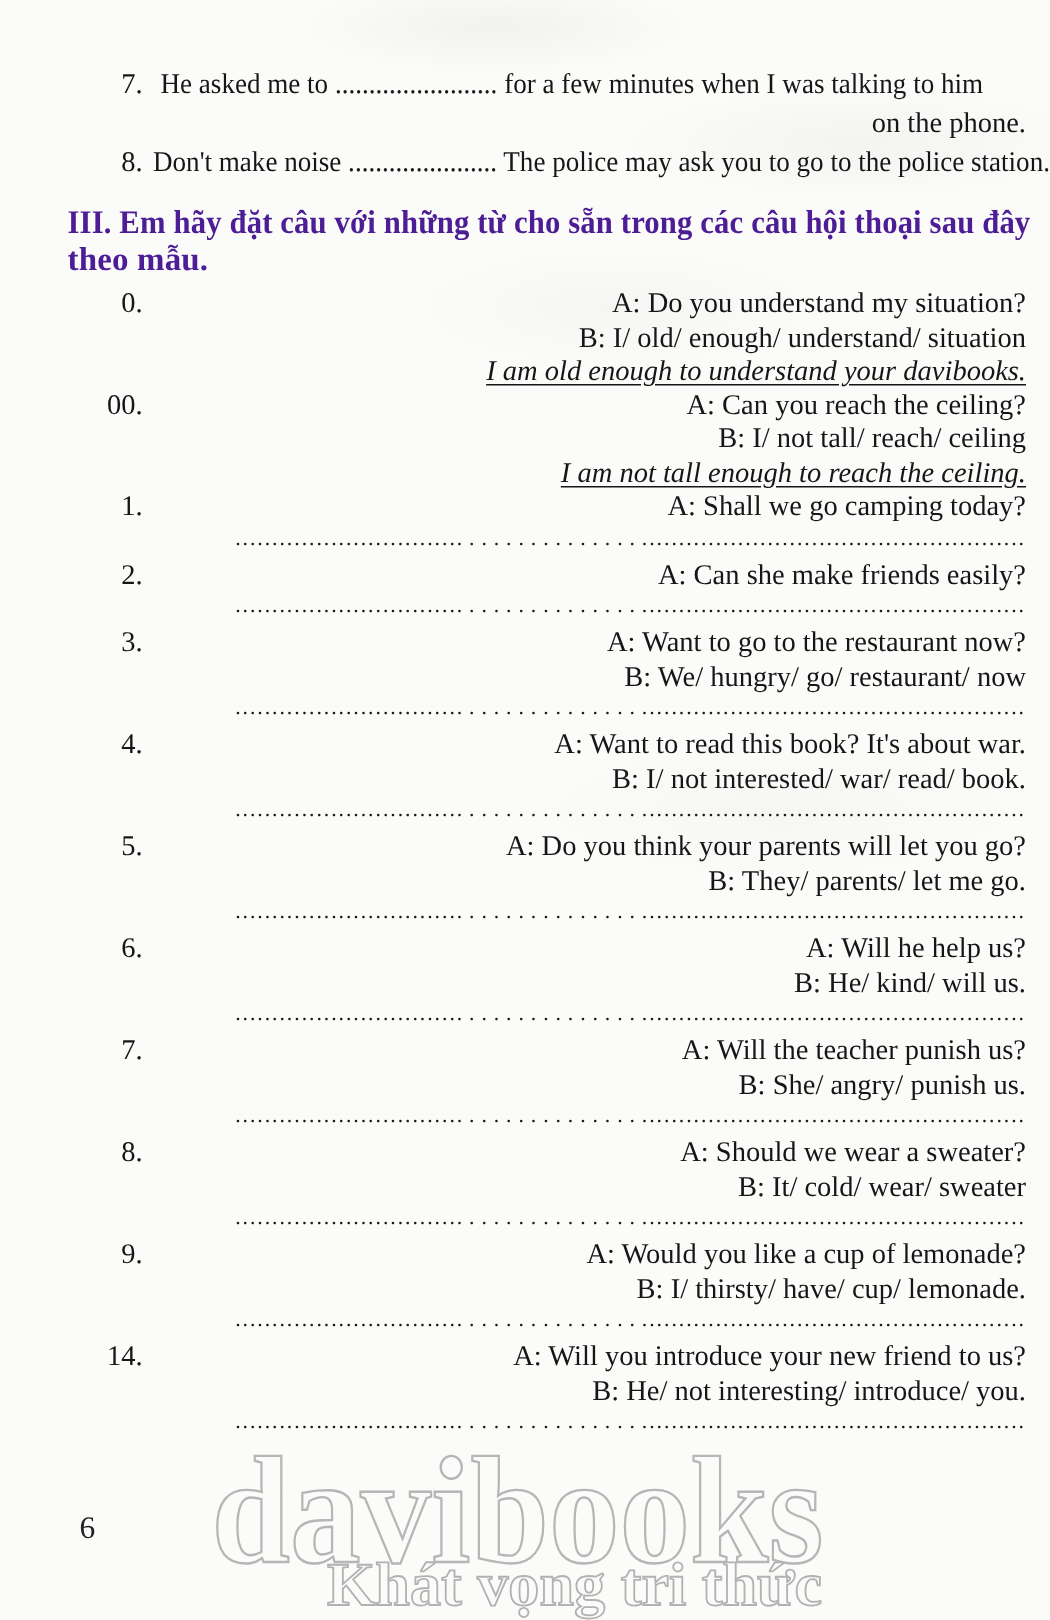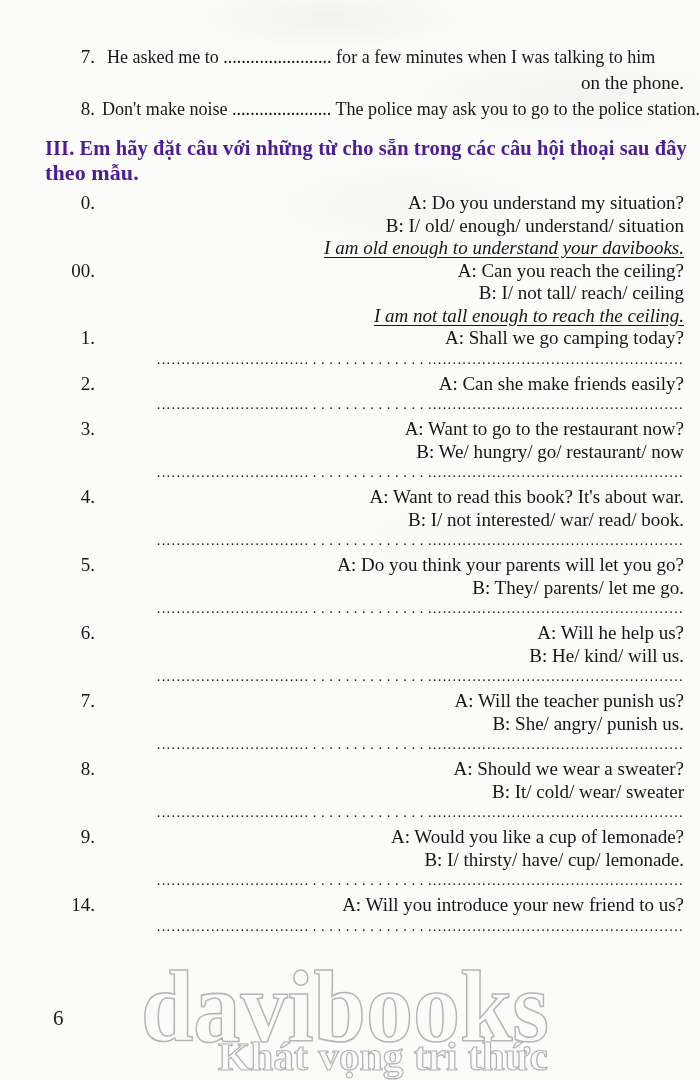--- a/index.html
+++ b/index.html
@@ -232,20 +232,24 @@
       </div>
     </div>
 
     <div class="item">
       <div class="row">
         <span class="num">14.</span>
         <span class="txt">A: Will you introduce your new friend to us?</span>
       </div>
       <div class="row">
         <span class="num"></span>
+        <span class="txt">B: He/ not interesting/ introduce/ you.</span>
+      </div>
+      <div class="row">
+        <span class="num"></span>
         <span class="txt dots"><span>..............................</span><span class="sp">...............</span><span>....................................................</span></span>
       </div>
     </div>
 
   </div>
 
   <div class="pagenum">6</div>
 
 </div>
 

